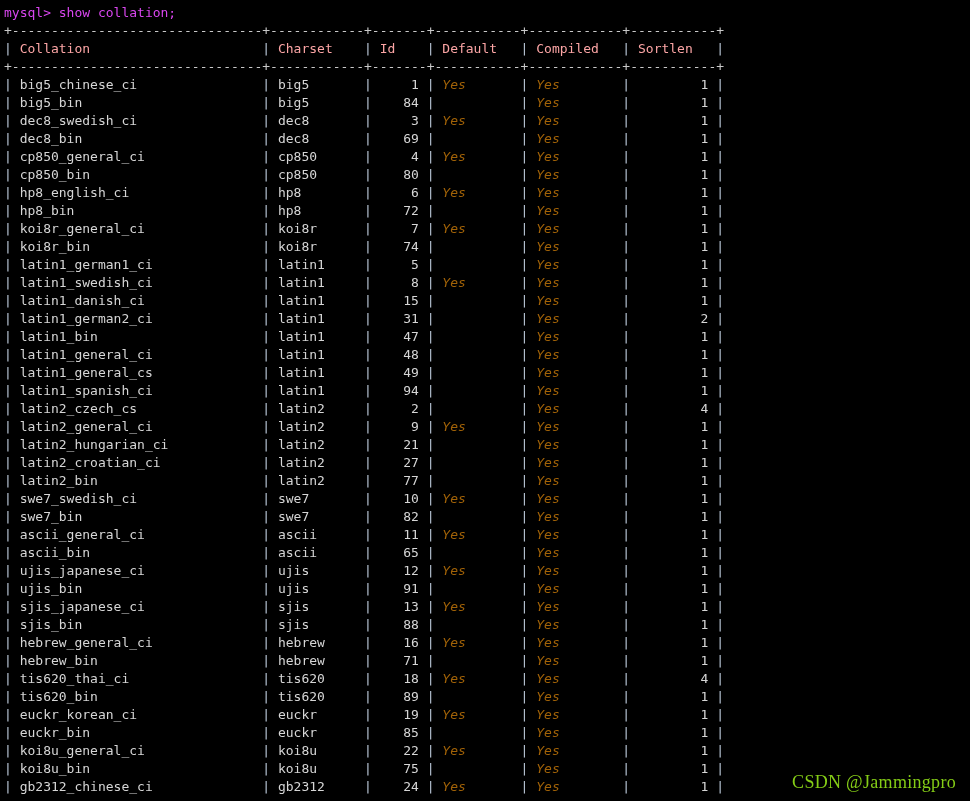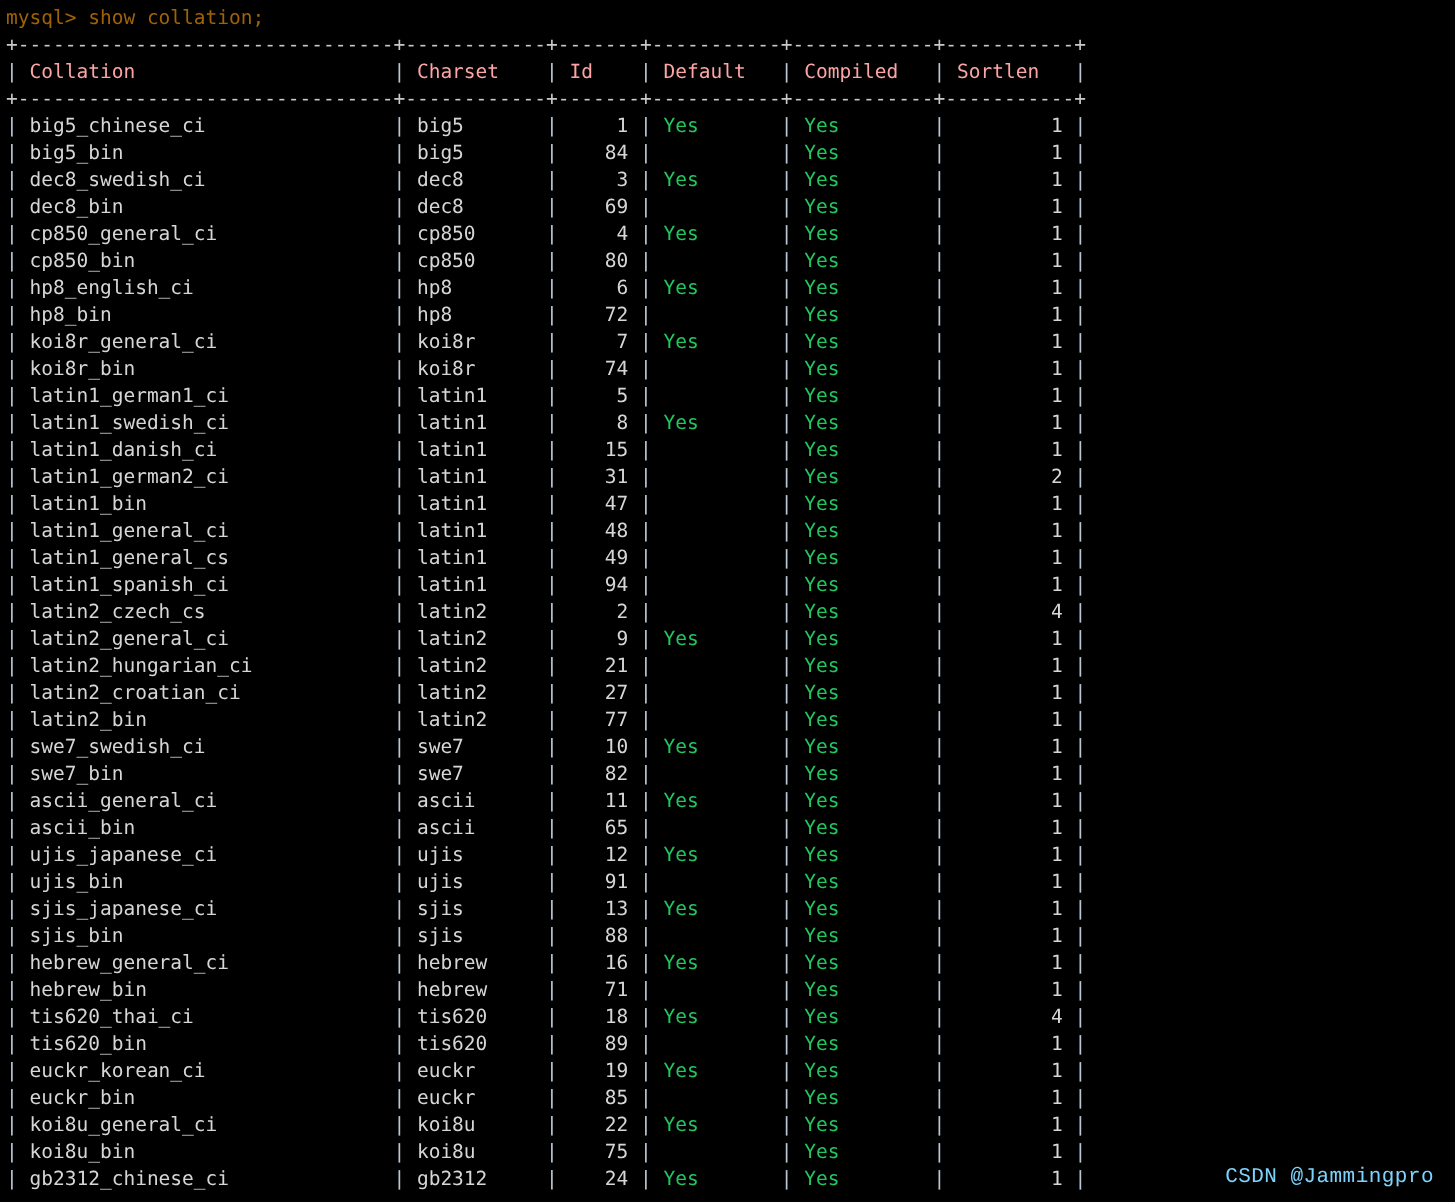--- a/index.html
+++ b/index.html
@@ -25,34 +25,34 @@
     margin: 0;
     padding: 4px 0 0 4px;
     font-family: "DejaVu Sans Mono", "Liberation Mono", monospace;
     font-size: 13px;
     line-height: 18px;
     letter-spacing: 0px;
     color: #d8d8d8;
     white-space: pre;
     -webkit-font-smoothing: none;
   }
-  .prompt-line { color: #a16207; }
+  .prompt-line { color: #d946ef; }
   .rule       { color: #c9c9c9; }
   .bar        { color: #b9c6d6; }
   .hdr        { color: #fca5a5; }
   .cell       { color: #d6d6d6; }
   .num        { color: #d6d6d6; }
-  .yes        { color: #22c55e; }
+  .yes        { color: #a16207; font-style: italic; }
   #watermark {
     position: absolute;
     right: 14px;
     bottom: 8px;
-    font-family: Liberation Mono, monospace;
-    font-size: 14px;
-    color: #7dd3fc;
+    font-family: Liberation Serif, serif;
+    font-size: 18px;
+    color: #84cc16;
     letter-spacing: 0.3px;
     user-select: none;
   }
 </style>
 </head>
 <body>
 
 <div id="terminal">
   <pre class="term"><span class="prompt-line">mysql&gt; show collation;</span>
 <span id="table-render"><span class="rule">+--------------------------------+------------+-------+-----------+------------+-----------+</span>

